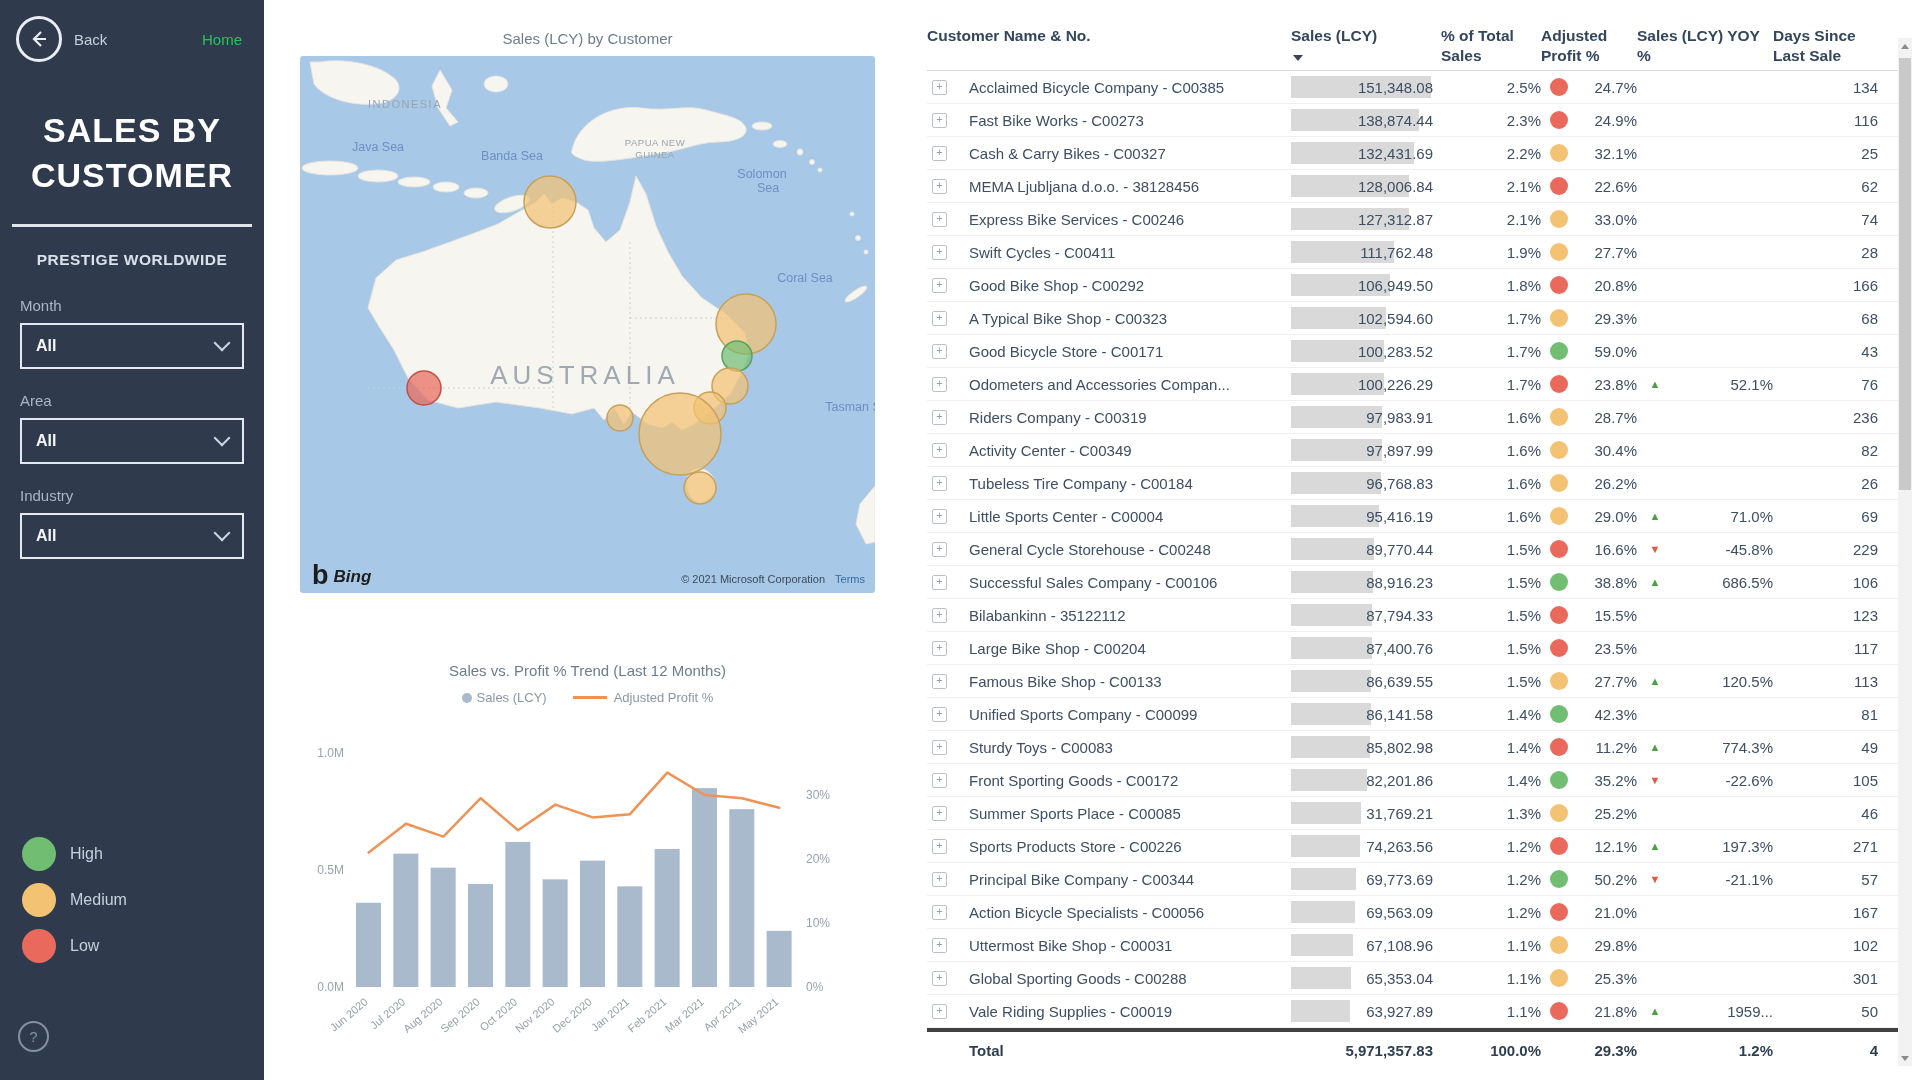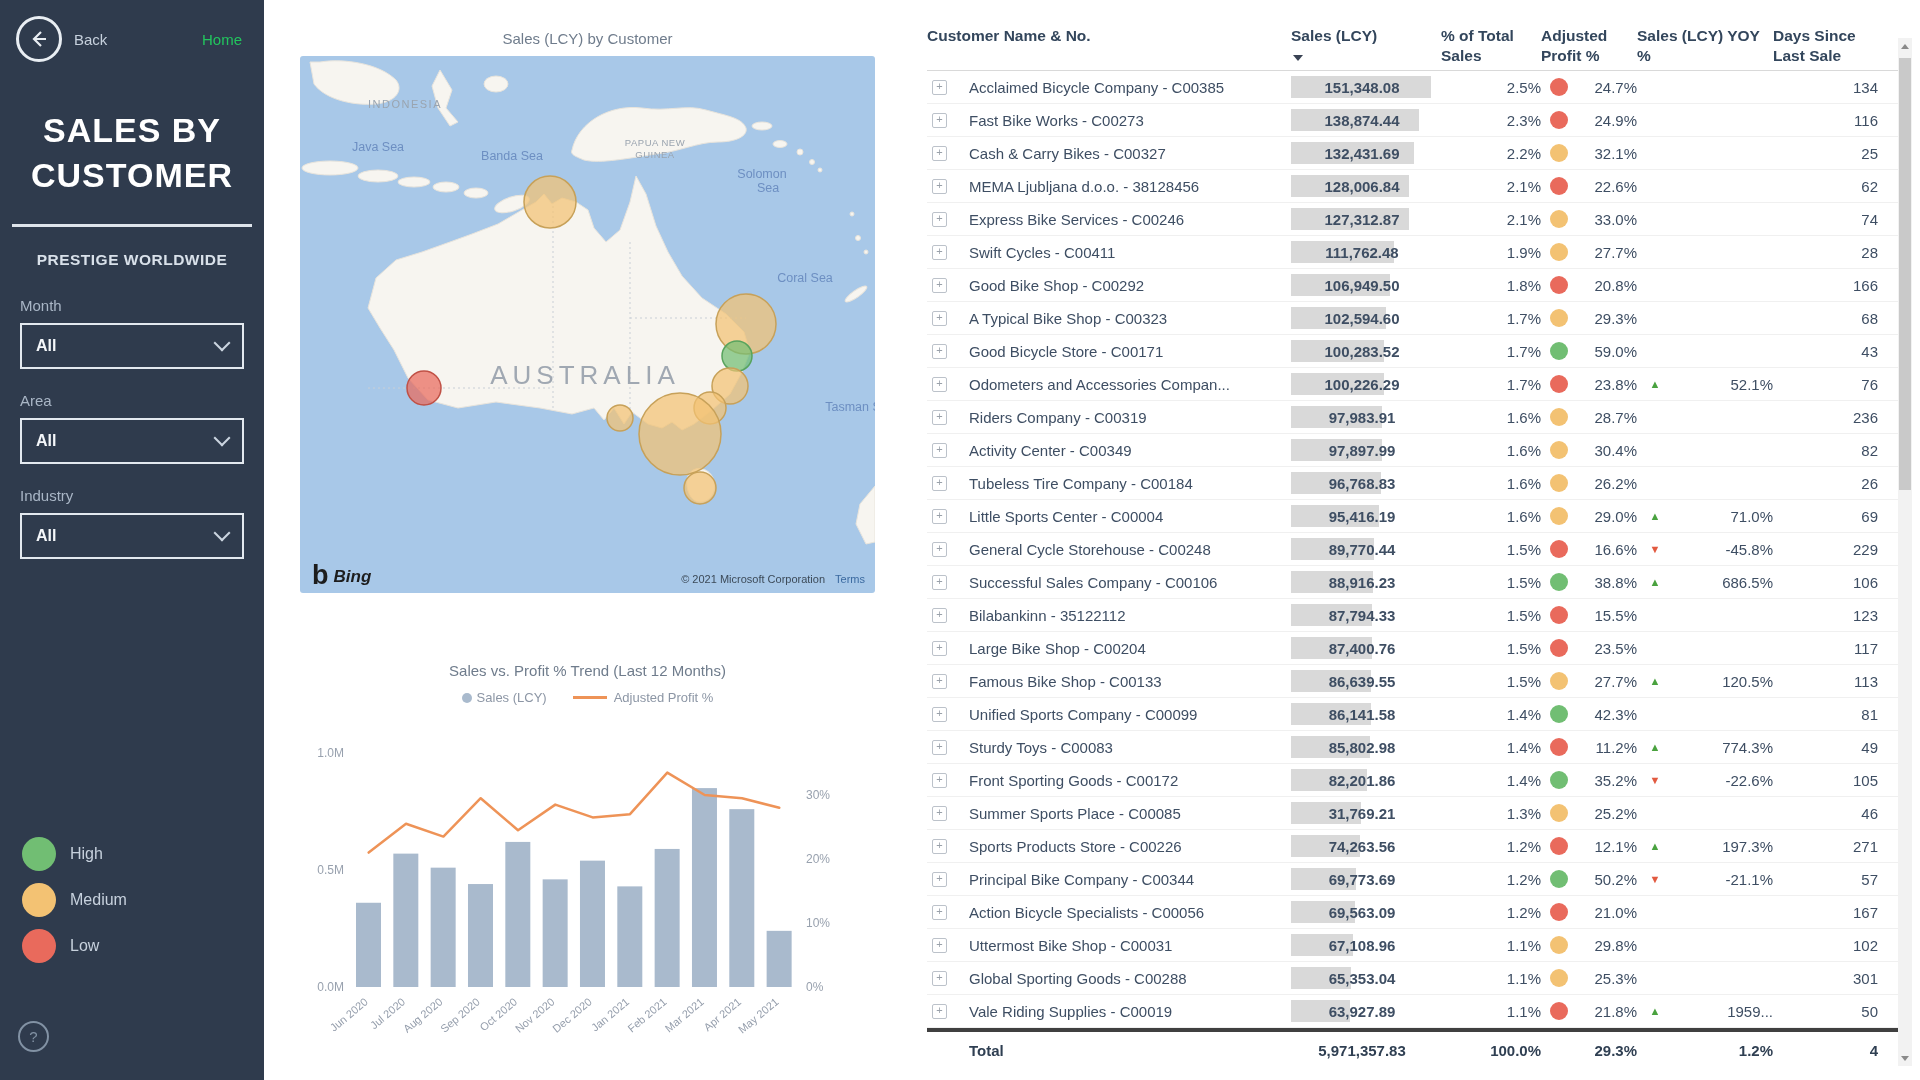--- a/index.html
+++ b/index.html
@@ -62,21 +62,21 @@
               align-items:start;padding-bottom:4px;border-bottom:1px solid #D9D9D9;}
   .th{font-weight:bold;color:#33465C;font-size:15.5px;line-height:1.3;padding-right:10px;}
   .sort-arrow{width:0;height:0;border-left:5px solid transparent;border-right:5px solid transparent;
               border-top:6px solid #3A4354;margin-top:9px;margin-left:2px;}
   .trow{display:grid;grid-template-columns:34px 330px 150px 100px 36px 60px 36px 100px 105px;
         align-items:center;height:32px;border-bottom:1px solid #F0F0F0;font-size:15px;color:#3E4E63;}
   .expand{width:13px;height:13px;border:1px solid #BCC2CA;border-radius:2px;color:#9AA1AA;
           font-size:11px;line-height:11px;text-align:center;margin-left:5px;cursor:pointer;}
   .cname{padding-left:8px;white-space:nowrap;overflow:hidden;}
   .num{text-align:right;}
-  .sales-cell{position:relative;height:100%;display:flex;align-items:center;justify-content:center;padding-right:8px;font-weight:bold;}
+  .sales-cell{position:relative;height:100%;display:flex;align-items:center;justify-content:flex-end;padding-right:8px;}
   .databar{position:absolute;left:0;top:5px;bottom:5px;background:#D9D9D9;}
   .sales-val{position:relative;}
   .dotcell{display:flex;justify-content:center;}
   .band-dot{width:18px;height:18px;border-radius:50%;}
   .tri{text-align:center;font-size:11px;}
   .total-row{display:grid;grid-template-columns:34px 330px 150px 100px 36px 60px 36px 100px 105px;
              align-items:center;height:36px;border-top:4px solid #404040;font-size:15px;
              font-weight:bold;color:#2F3F52;}
   .total-row .sales-cell{padding-right:8px;}
 

